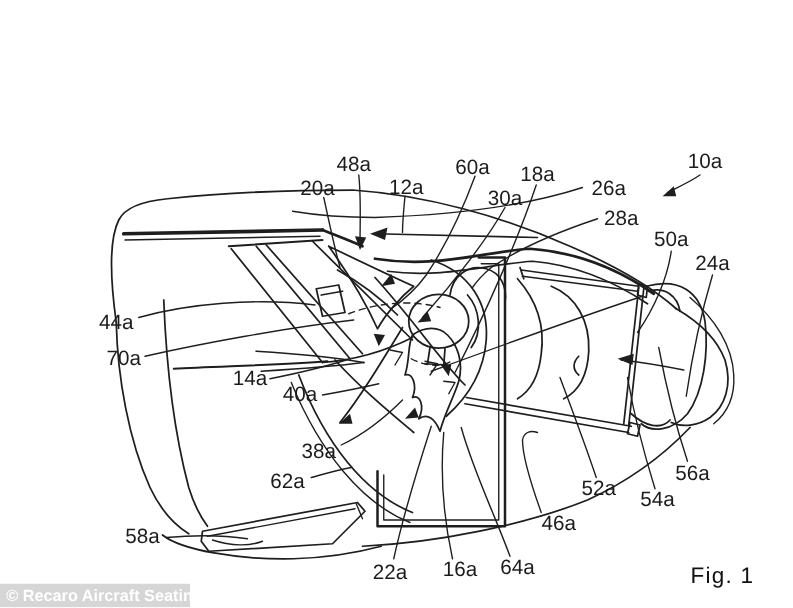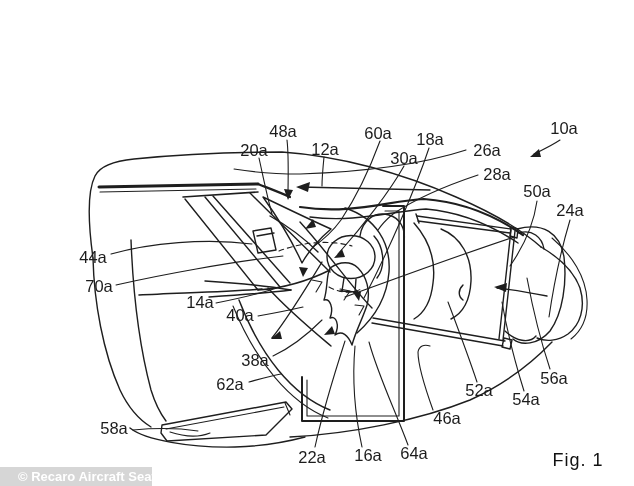--- a/index.html
+++ b/index.html
@@ -16,21 +16,21 @@
     text-anchor:middle;
   }
   .caption{
     position:absolute;left:528px;top:450px;width:100px;height:30px;
     font-size:18px;color:#111111;letter-spacing:1px;
   }
   .watermark{
     position:absolute;left:0;top:467px;width:152px;height:19px;
     background:#d6d6d6;color:#ffffff;
     font-size:13px;font-weight:bold;line-height:19px;
-    padding-left:18px;box-sizing:border-box;white-space:nowrap;
+    padding-left:5px;box-sizing:border-box;white-space:nowrap;
   }
 </style>
 </head>
 <body>
 
 <div class="stage">
 
   <svg width="634" height="486" viewBox="0 0 634 486" fill="none" stroke="#1e1e1e" stroke-width="1.4" stroke-linecap="round" stroke-linejoin="round">
 
     <g>

